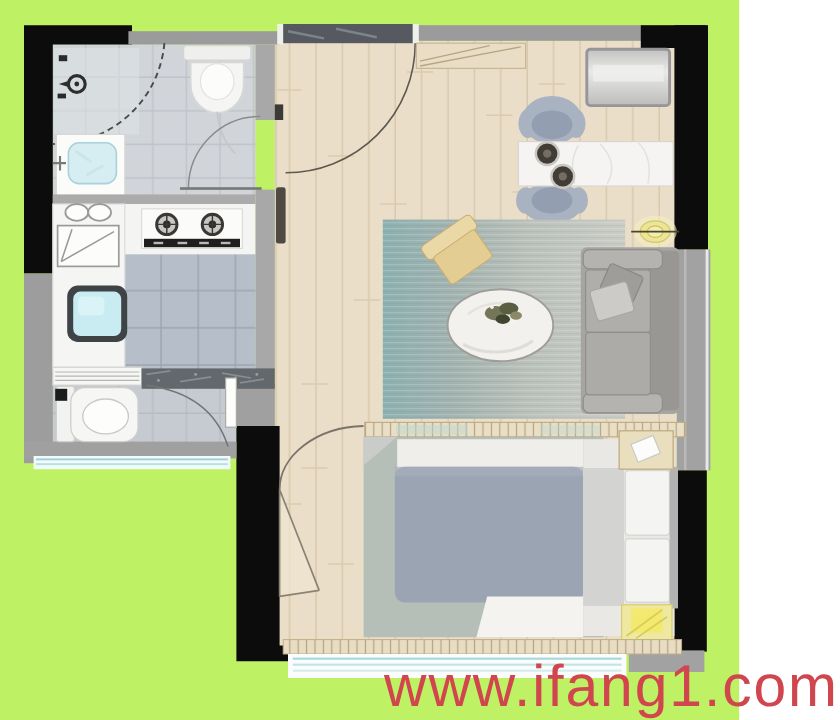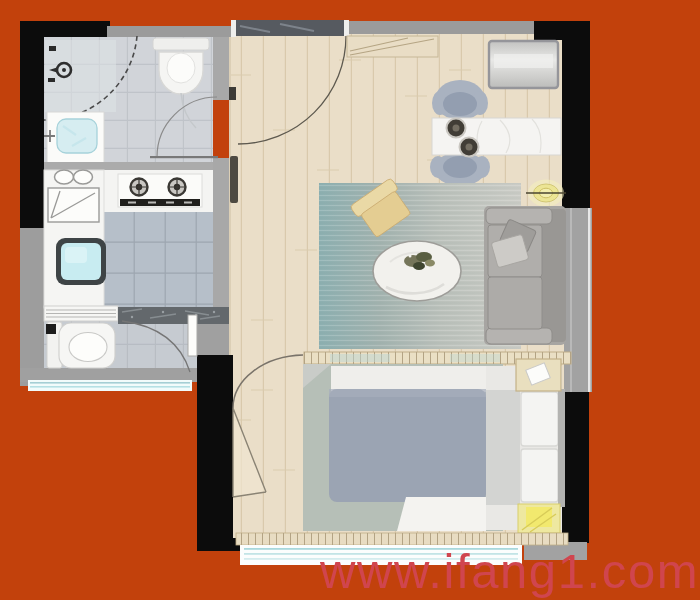--- a/index.html
+++ b/index.html
@@ -1,16 +1,16 @@
 <!DOCTYPE html>
 <html><head>
 <meta charset="utf-8">
 <style>
   html,body{margin:0;padding:0;background:#ffffff;}
-  #page{width:700px;height:600px;position:relative;background:#c2410c;font-family:"Liberation Sans", sans-serif;}
+  #page{width:616px;height:600px;position:relative;background:#bef264;font-family:"Liberation Sans", sans-serif;}
 </style>
 </head>
 <body>
 <div id="page">
 <svg width="700" height="600" viewBox="0 0 700 600">
 <defs>
   <pattern id="wood" width="22" height="600" patternUnits="userSpaceOnUse">
     <rect width="22" height="600" fill="#eadec8"></rect>
     <rect x="20.8" width="1.1" height="600" fill="#d7c7a9"></rect>
   </pattern>

